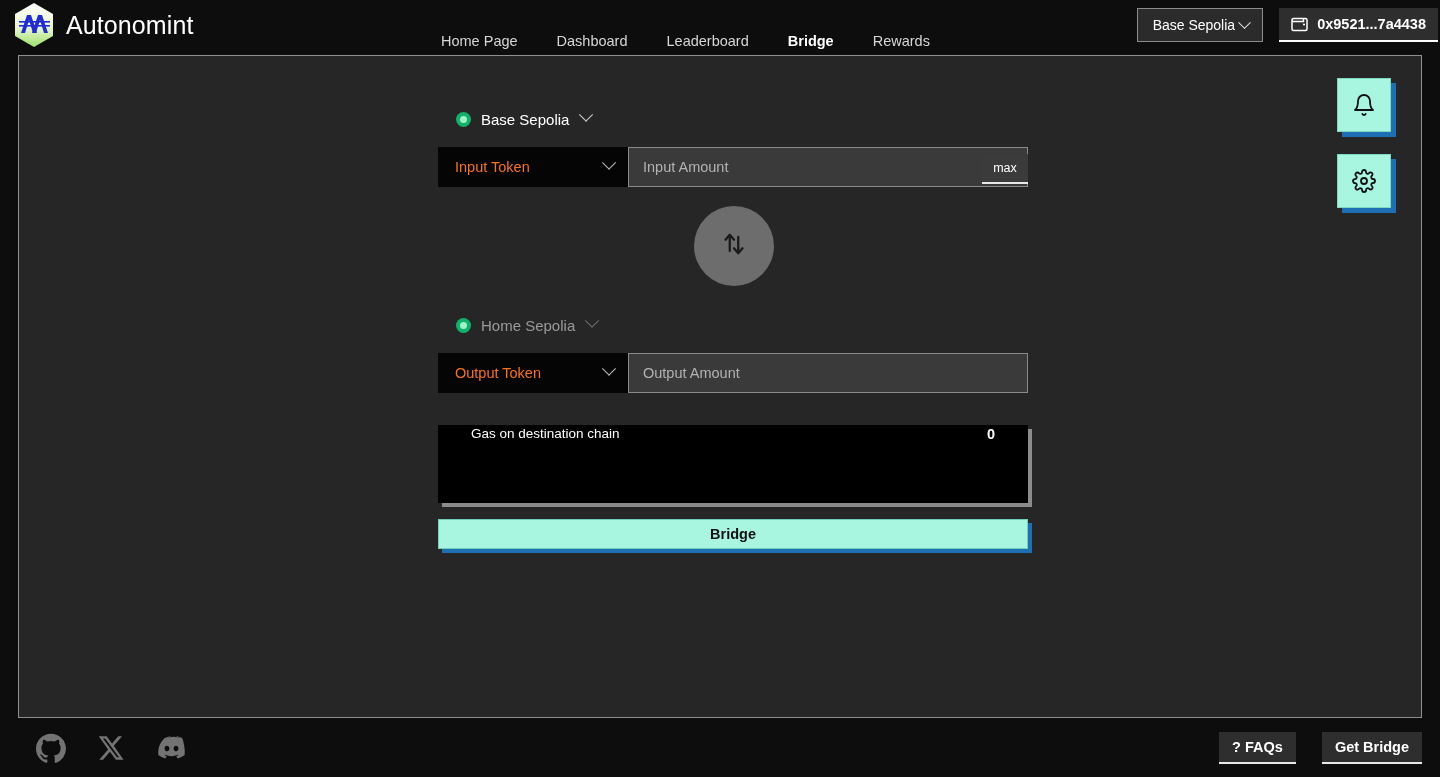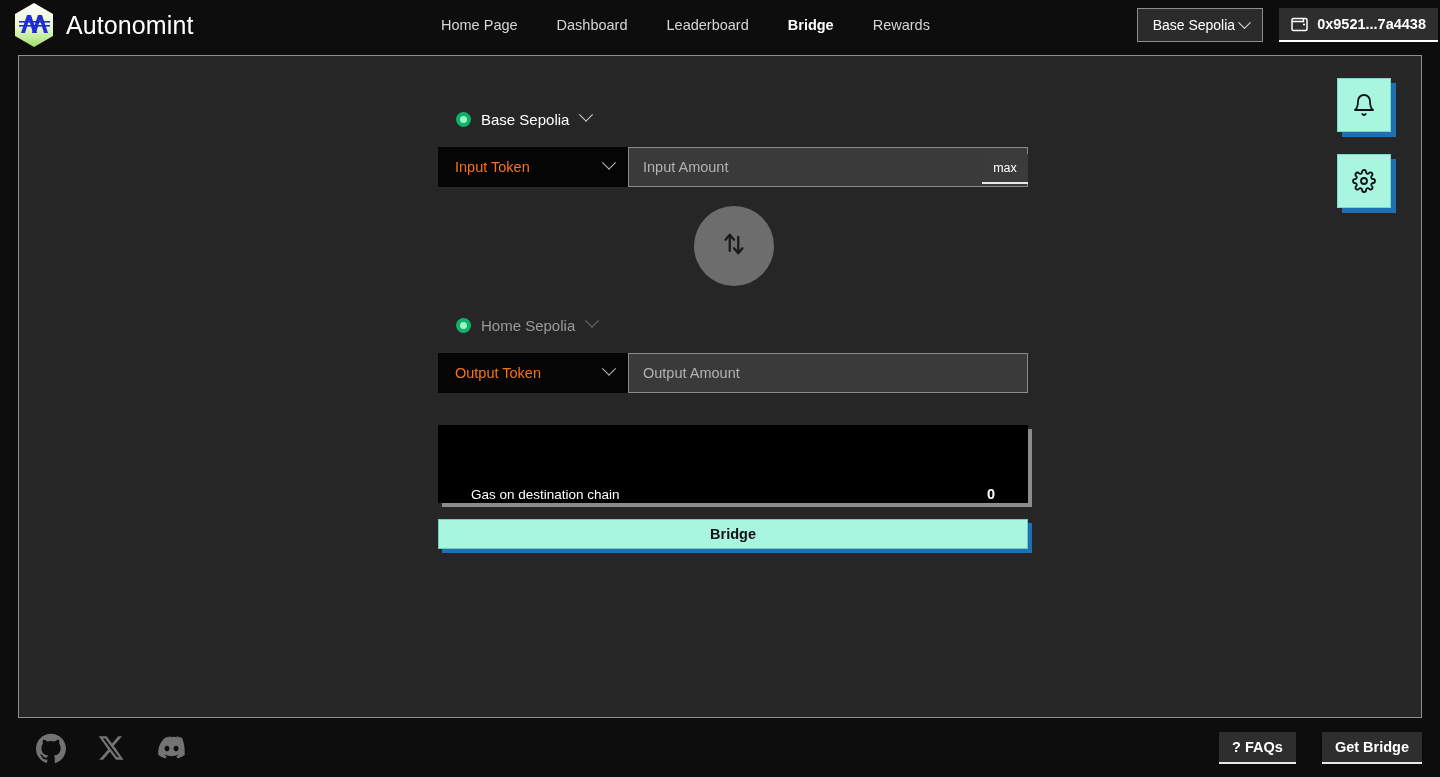--- a/index.html
+++ b/index.html
@@ -33,21 +33,21 @@
   .brand-name {
     color: #ffffff;
     font-size: 25px;
     font-weight: 400;
     letter-spacing: 0.1px;
   }
 
   .nav {
     position: absolute;
     left: 441px;
-    top: 0; height: 50px;
+    top: 16px; height: 50px;
     display: flex; align-items: center;
     gap: 39px;
   }
   .nav a {
     color: #d6d6d6;
     font-size: 14.5px;
     text-decoration: none;
     font-weight: 400;
     white-space: nowrap;
   }
@@ -214,21 +214,21 @@
     display: flex; align-items: center; justify-content: center;
     cursor: pointer;
   }
 
   .gas-panel {
     margin-top: 32px;
     background: #000000;
     border: 1px solid #000;
     box-shadow: 4px 4px 0 0 #8c8c8c;
     height: 78px;
-    display: flex; align-items: flex-end;
+    display: flex; align-items: flex-start;
     padding: 0 32px;
     justify-content: space-between;
   }
   .gas-label { color: #ffffff; font-size: 13.5px; }
   .gas-value { color: #ffffff; font-size: 14.5px; font-weight: bold; }
 
   .bridge-btn {
     margin-top: 16px;
     height: 30px;
     background: #a8f5e0;

